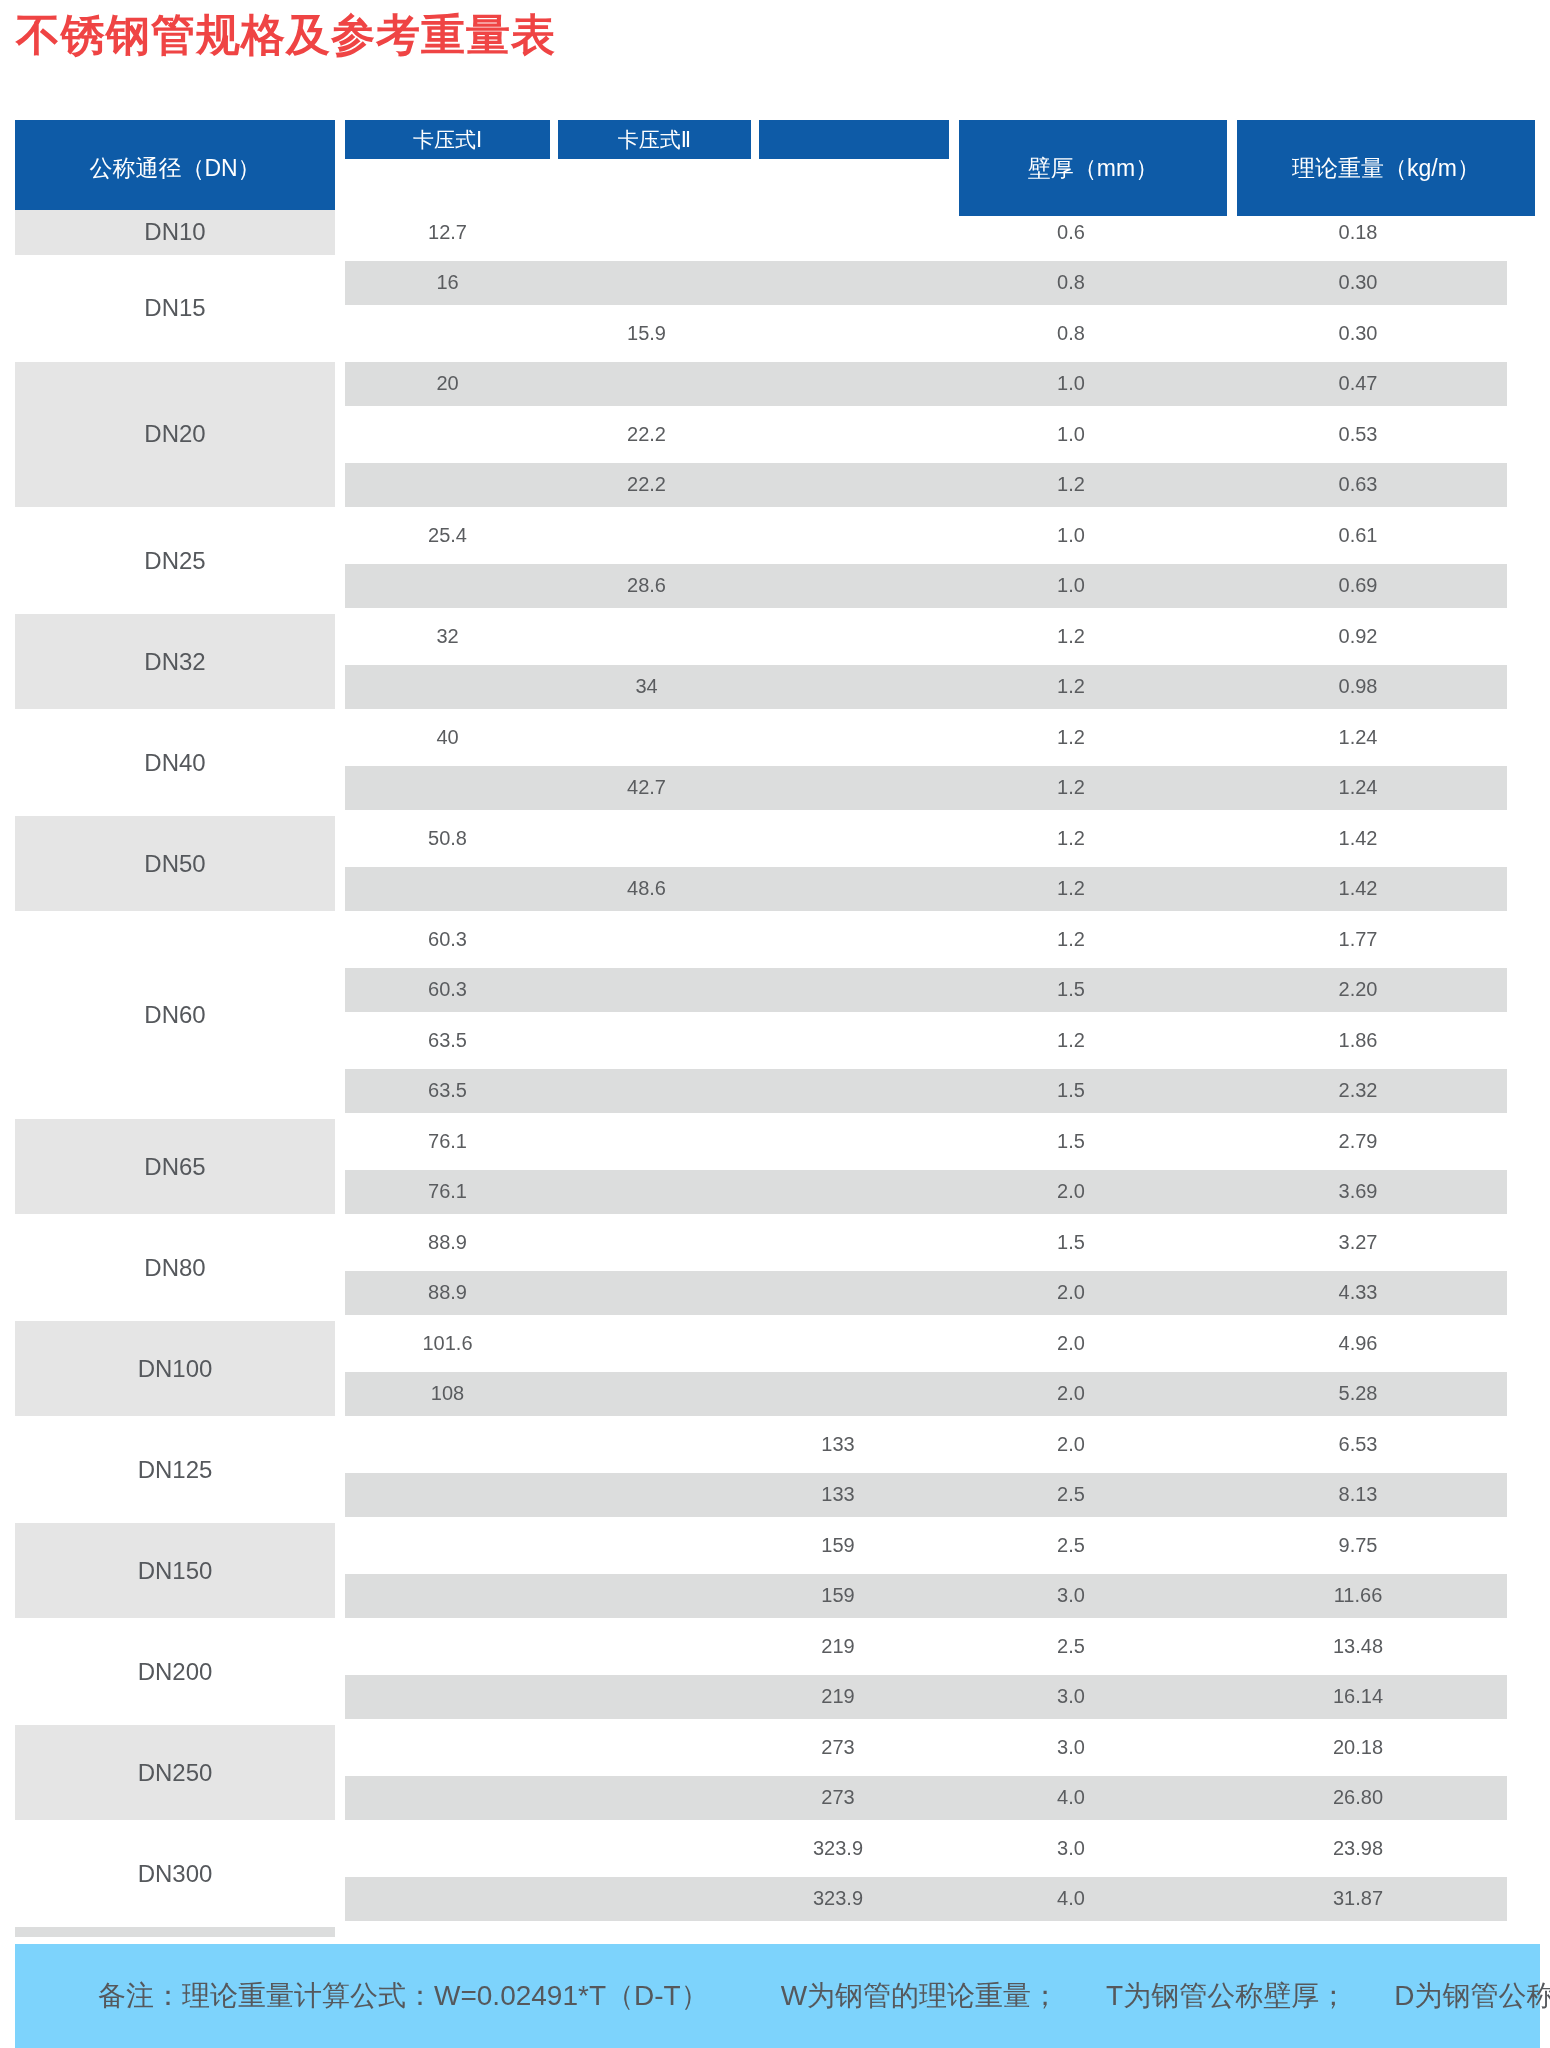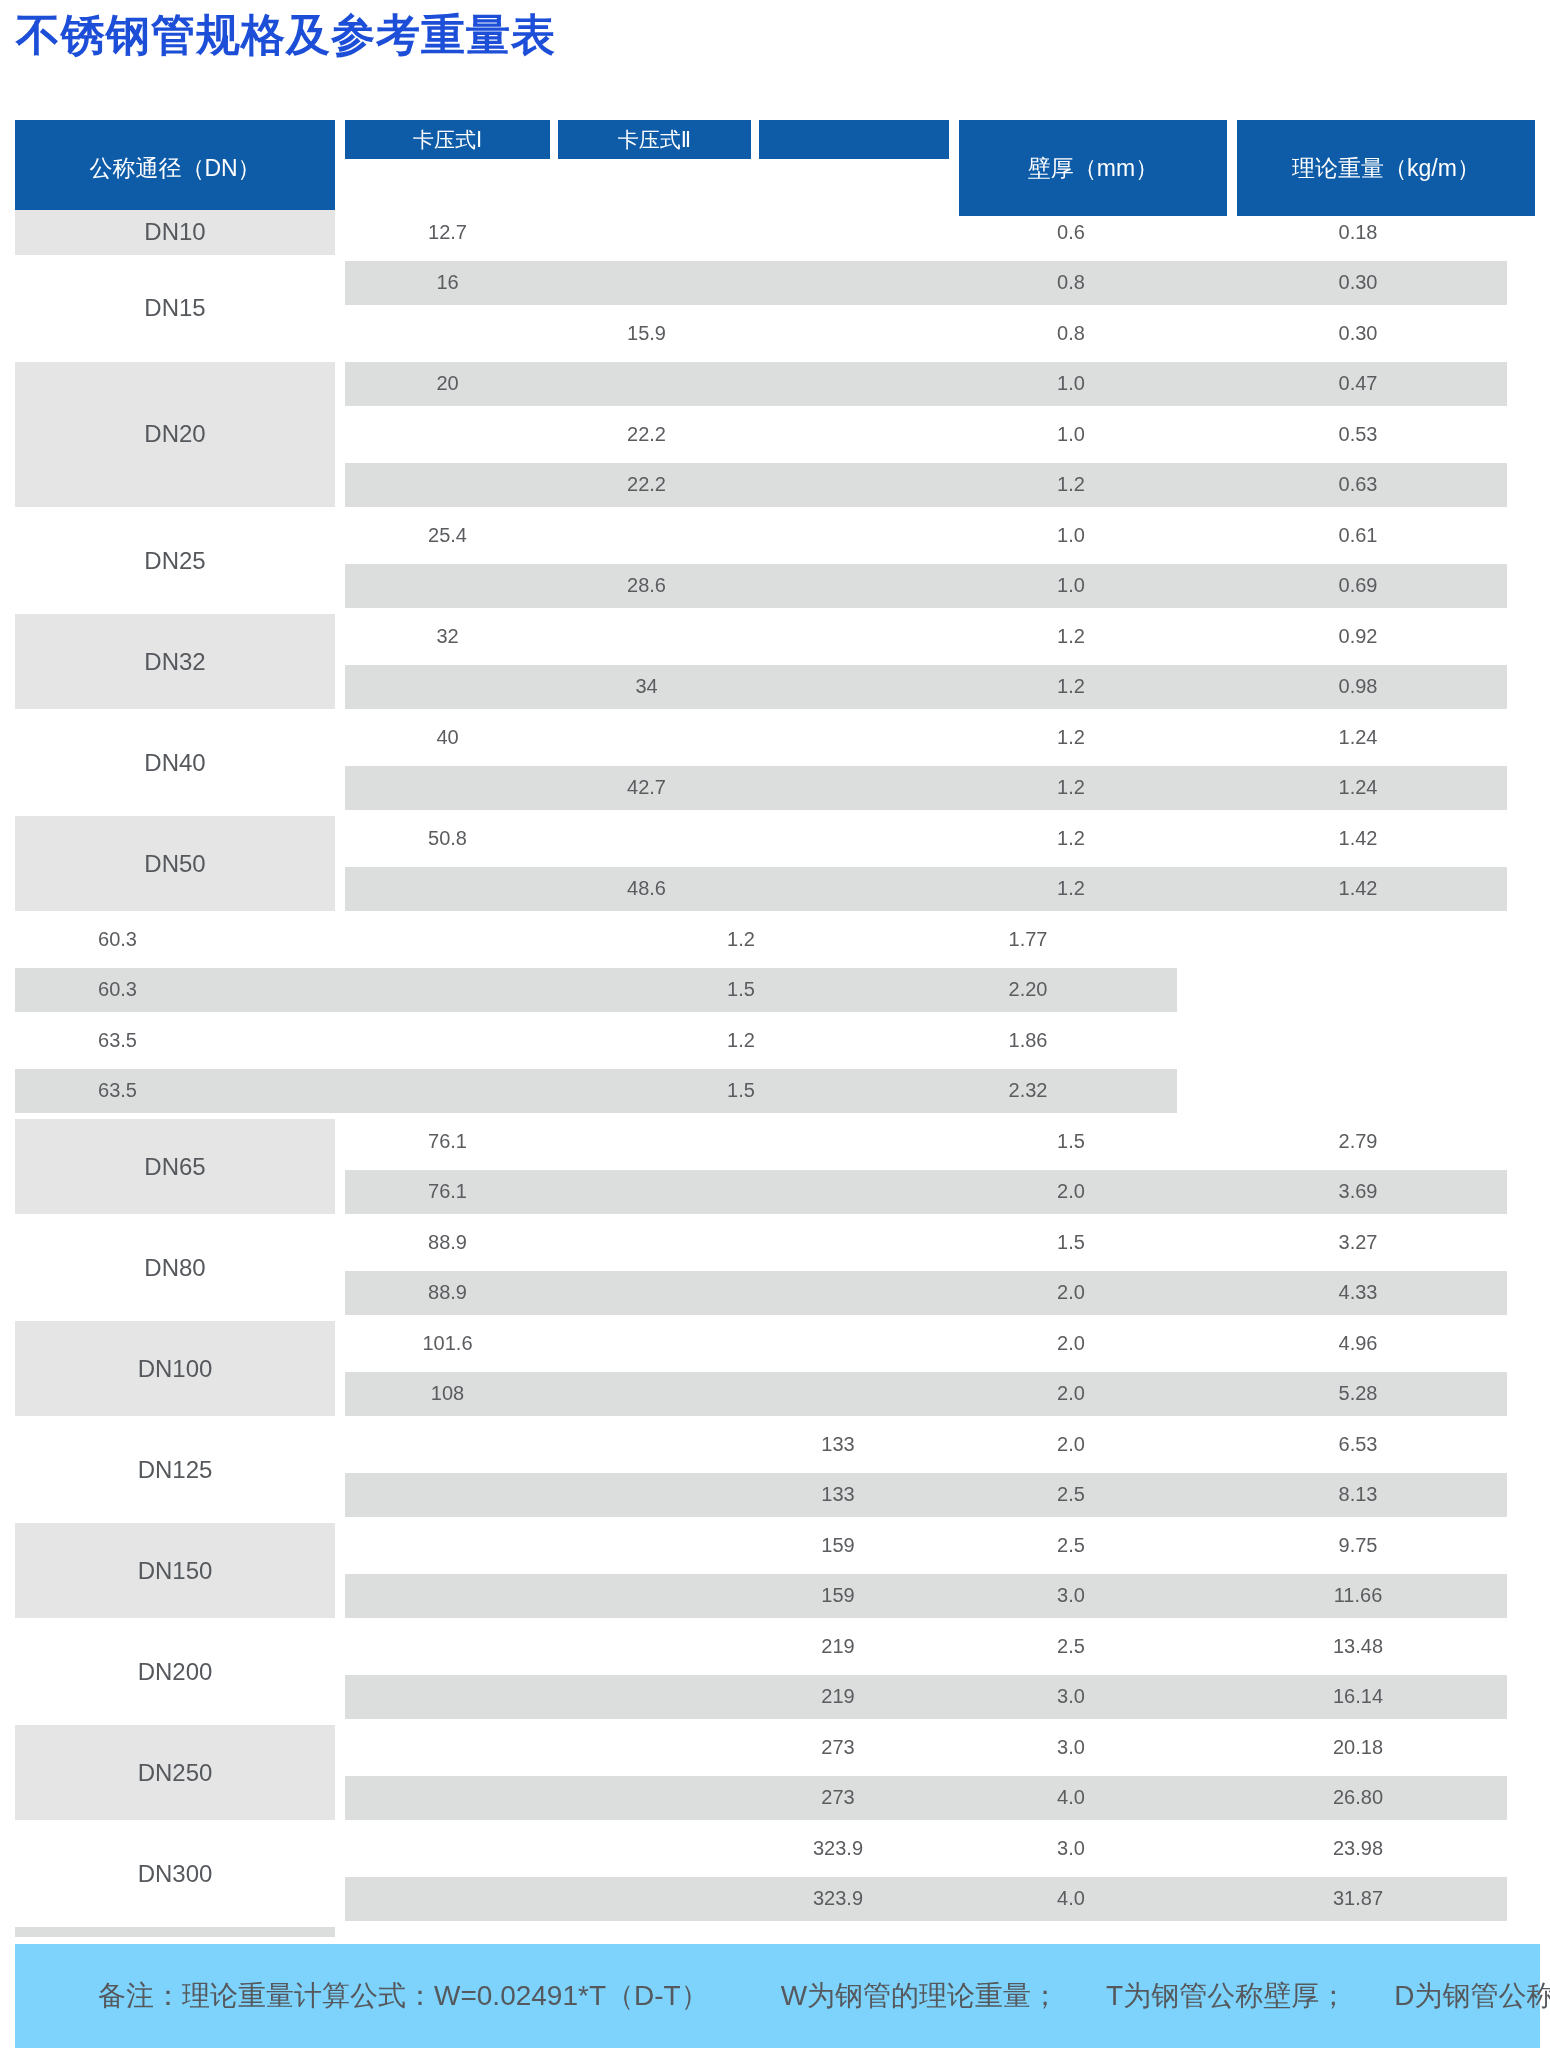--- a/index.html
+++ b/index.html
@@ -1,20 +1,20 @@
 <!DOCTYPE html>
 <html><head>
 <meta charset="utf-8">
 <style>
   html,body{margin:0;padding:0;background:#ffffff;}
   body{width:1550px;height:2048px;font-family:"Liberation Sans","DejaVu Sans",sans-serif;}
   .page{position:relative;width:1550px;height:2048px;overflow:hidden;background:#ffffff;}
 
   .title{position:absolute;left:16px;top:6px;margin:0;font-size:44px;font-weight:bold;
-         color:#1d4ed8;letter-spacing:1px;white-space:nowrap;}
+         color:#ef4444;letter-spacing:1px;white-space:nowrap;}
 
   
   .thead{position:absolute;left:15px;top:120px;display:flex;gap:10px;}
   .th{background:#0e5ba7;color:#ffffff;display:flex;align-items:center;justify-content:center;
       box-sizing:border-box;white-space:nowrap;}
   .dn-h{width:320px;height:96px;font-size:23px;}
   .od-block{display:flex;flex-direction:column;gap:6px;}
   .od-group{width:604px;height:51px;font-size:23px;}
   .od-subrow{display:flex;gap:8px;height:39px;}
   .sub1{width:205px;font-size:21px;}
@@ -197,20 +197,21 @@
           <div class="row shaded">
     <div class="cell c-od1"></div>
     <div class="cell c-od2">48.6</div>
     <div class="cell c-od3"></div>
     <div class="cell c-wall">1.2</div>
     <div class="cell c-weight">1.42</div>
   </div>
         </div>
   </div>
       <div class="group">
+    <div class="dn-cell">DN60</div>
     <div class="group-rows">
           <div class="row">
     <div class="cell c-od1">60.3</div>
     <div class="cell c-od2"></div>
     <div class="cell c-od3"></div>
     <div class="cell c-wall">1.2</div>
     <div class="cell c-weight">1.77</div>
   </div>
           <div class="row shaded">
     <div class="cell c-od1">60.3</div>

